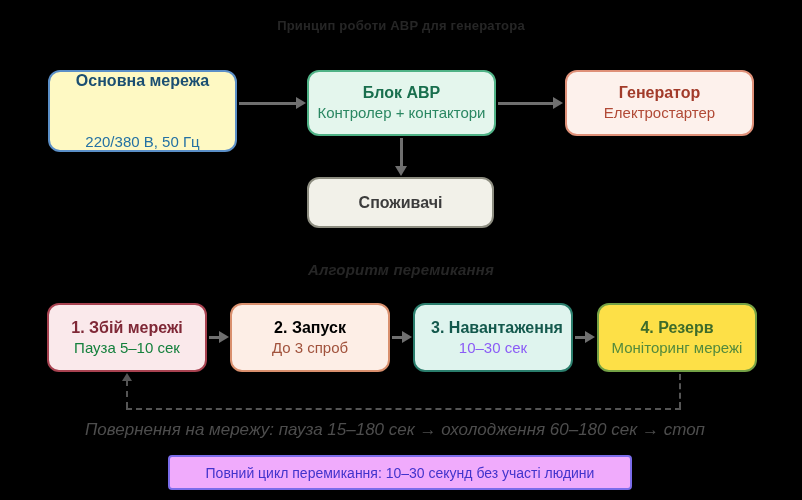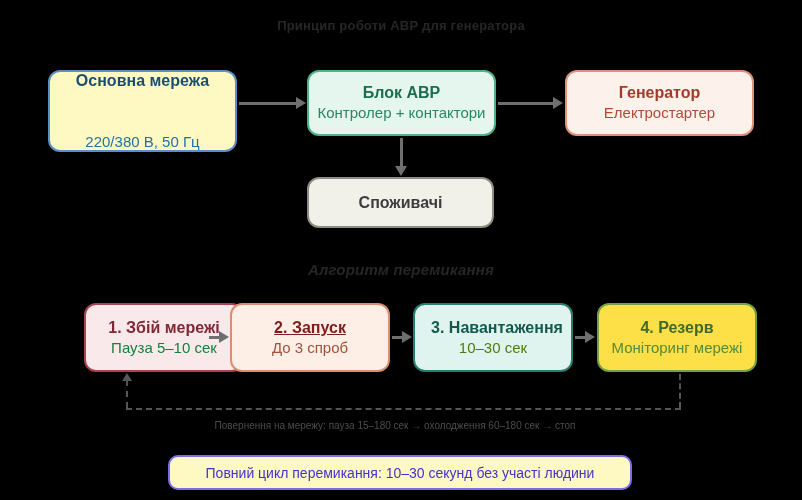--- a/index.html
+++ b/index.html
@@ -25,26 +25,26 @@
 
   .n-grid      { left:48px;  top:70px;  width:189px; height:82px; background:#fef9c3; border-color:#5b8fc7;gap:44px; }
   .n-grid .t   { color:#1b4f72; } .n-grid .s { color:#2471a3; }
   .n-avr       { left:307px; top:70px;  width:189px; height:66px; background:#e4f6ed; border-color:#4fb286; }
   .n-avr .t    { color:#196f4e; } .n-avr .s { color:#2a8762; }
   .n-gen       { left:565px; top:70px;  width:189px; height:66px; background:#fdf1ec; border-color:#df9078; }
   .n-gen .t    { color:#a23b2a; } .n-gen .s { color:#b14a36; }
   .n-cons      { left:307px; top:177px; width:187px; height:51px; background:#f2f1e9; border-color:#8d8d80; }
   .n-cons .t   { color:#3c3c3c; font-size:16px;text-align:right; }
 
-  .n-step1     { left:47px;  top:303px; width:160px; height:69px; background:#fae9eb; border-color:#a84250;margin-left:37px; }
+  .n-step1     { left:47px;  top:303px; width:160px; height:69px; background:#fae9eb; border-color:#a84250; }
   .n-step1 .t  { color:#7f2836; } .n-step1 .s { color:#15803d; }
   .n-step2     { left:230px; top:303px; width:160px; height:69px; background:#fdeee6; border-color:#d98f6d; }
-  .n-step2 .t  { color:#7f1d1d;text-decoration:underline; } .n-step2 .s { color:#a1523c; }
+  .n-step2 .t  { color:#000000; } .n-step2 .s { color:#a1523c; }
   .n-step3     { left:413px; top:303px; width:160px; height:69px; background:#dff4ee; border-color:#2a7d6c; }
-  .n-step3 .t  { color:#14594d;margin-left:8px; } .n-step3 .s { color:#4d7c0f; }
+  .n-step3 .t  { color:#14594d;margin-left:8px; } .n-step3 .s { color:#8b5cf6; }
   .n-step4     { left:597px; top:303px; width:160px; height:69px; background:#fde047; border-color:#74a145; }
   .n-step4 .t  { color:#3e6b2a; } .n-step4 .s { color:#538a3c; }
 
   .arrow { position:absolute; }
   .arrow .line-h { position:absolute; left:0; top:4px; height:3px; background:#6f6f6f; }
   .arrow .line-v { position:absolute; left:4px; top:0; width:3px; background:#6f6f6f; }
   .arrow .head-r { position:absolute; top:-1px; width:0; height:0;
                    border-top:6.5px solid transparent; border-bottom:6.5px solid transparent;
                    border-left:10px solid #6f6f6f; }
   .arrow .head-d { position:absolute; left:-1px; width:0; height:0;
@@ -52,25 +52,25 @@
                    border-top:10px solid #6f6f6f; }
 
   .dash-v { position:absolute; width:0; border-left:2px dashed #555555; }
   .dash-h { position:absolute; height:0; border-top:2px dashed #555555; }
   .dash-head-up { position:absolute; width:0; height:0;
                   border-left:5px solid transparent; border-right:5px solid transparent;
                   border-bottom:8px solid #555555; }
 
   .return-note {
     position:absolute; left:0; top:420px; width:790px; text-align:center;
-    font-size:10px; color:#4d4d4d;
+    font-size:17px; color:#4d4d4d;font-style:italic;
   }
   .cycle-box {
     position:absolute; left:168px; top:455px; width:464px; height:35px; box-sizing:border-box;
-    background:#fef9c3; border:2px solid #7b6cea; border-radius:10px;
+    background:#f0abfc; border:2px solid #7b6cea; border-radius:4px;
     display:flex; align-items:center; justify-content:center;
     font-size:14px; color:#4233cc;
   }
 </style>
 </head>
 <body>
 
 <div class="canvas">
 
   <div class="fig-title">Принцип роботи АВР для генератора</div>

